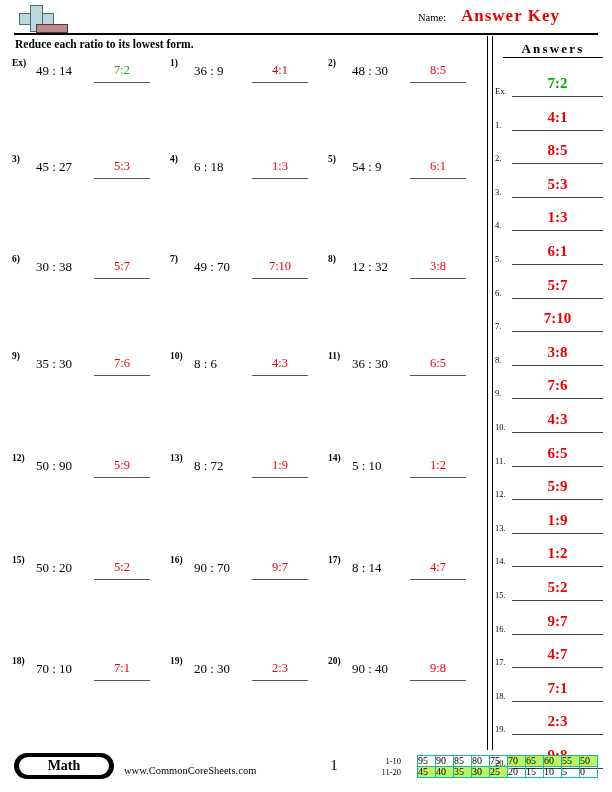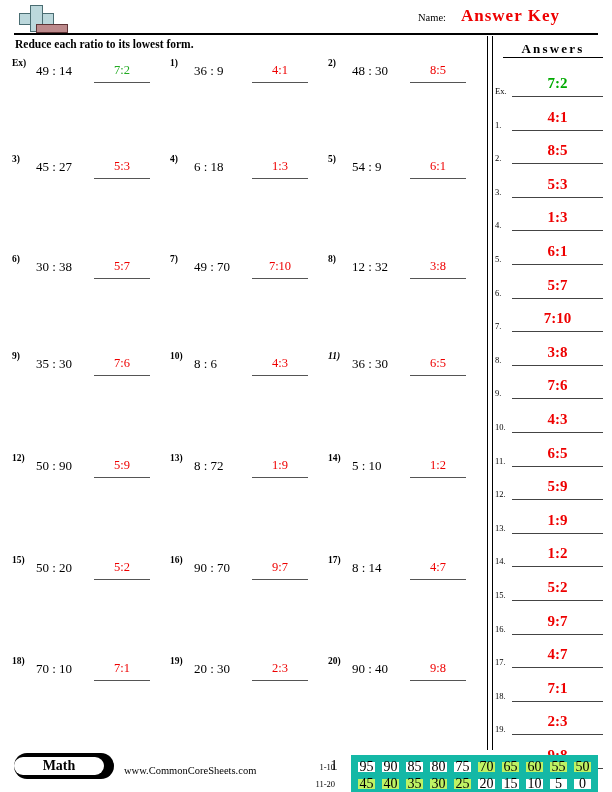--- a/index.html
+++ b/index.html
@@ -240,20 +240,21 @@
   #math-badge {
     position: absolute;
     left: 0px;
     top: 0px;
     width: 100px;
     height: 26px;
     background: #000000;
     border-radius: 13px;
     display: flex;
     align-items: center;
+    justify-content: center;
   }
   #math-badge span {
     display: block;
     width: 90px;
     height: 18px;
     background: #ffffff;
     border-radius: 9px;
     text-align: center;
     line-height: 18px;
     font-size: 14px;
@@ -274,23 +275,23 @@
     text-align: center;
     font-size: 15px;
   }
   #score-table {
     position: absolute;
     right: 0px;
     top: 2px;
     border-collapse: collapse;
   }
   #score-table td {
-    border: 7px solid #14b8a6;
-    font-size: 14px;
-    text-align: center;
+    border: 1px solid #14b8a6;
+    font-size: 10px;
+    text-align: left;
     width: 17px;
     height: 10px;
     padding: 0;
     line-height: 10px;
   }
   #score-table td.rangelbl {
     border: none;
     width: 26px;
     text-align: right;
     padding-right: 16px;
@@ -398,21 +399,21 @@
         </div>
       </div>
       <div class="prob" style="left: 158px; width: 150px;">
         <span class="pnum" style="left: 0px;">10)</span>
         <span class="pexpr" style="left: 24px;">8 : 6</span>
         <div class="pans-wrap" style="left: 82px;">
           <span class="pans">4:3</span>
         </div>
       </div>
       <div class="prob" style="left: 316px; width: 150px;">
-        <span class="pnum" style="left: 0px; font-style: italic;">11)</span>
+        <span class="pnum" style="left: 0px;">11)</span>
         <span class="pexpr" style="left: 24px;">36 : 30</span>
         <div class="pans-wrap" style="left: 82px;">
           <span class="pans">6:5</span>
         </div>
       </div>
     </div>
     <div class="prow" style="top: 395px;">
       <div class="prob" style="left: 0px; width: 150px;">
         <span class="pnum" style="left: 0px;">12)</span>
         <span class="pexpr" style="left: 24px;">50 : 90</span>

